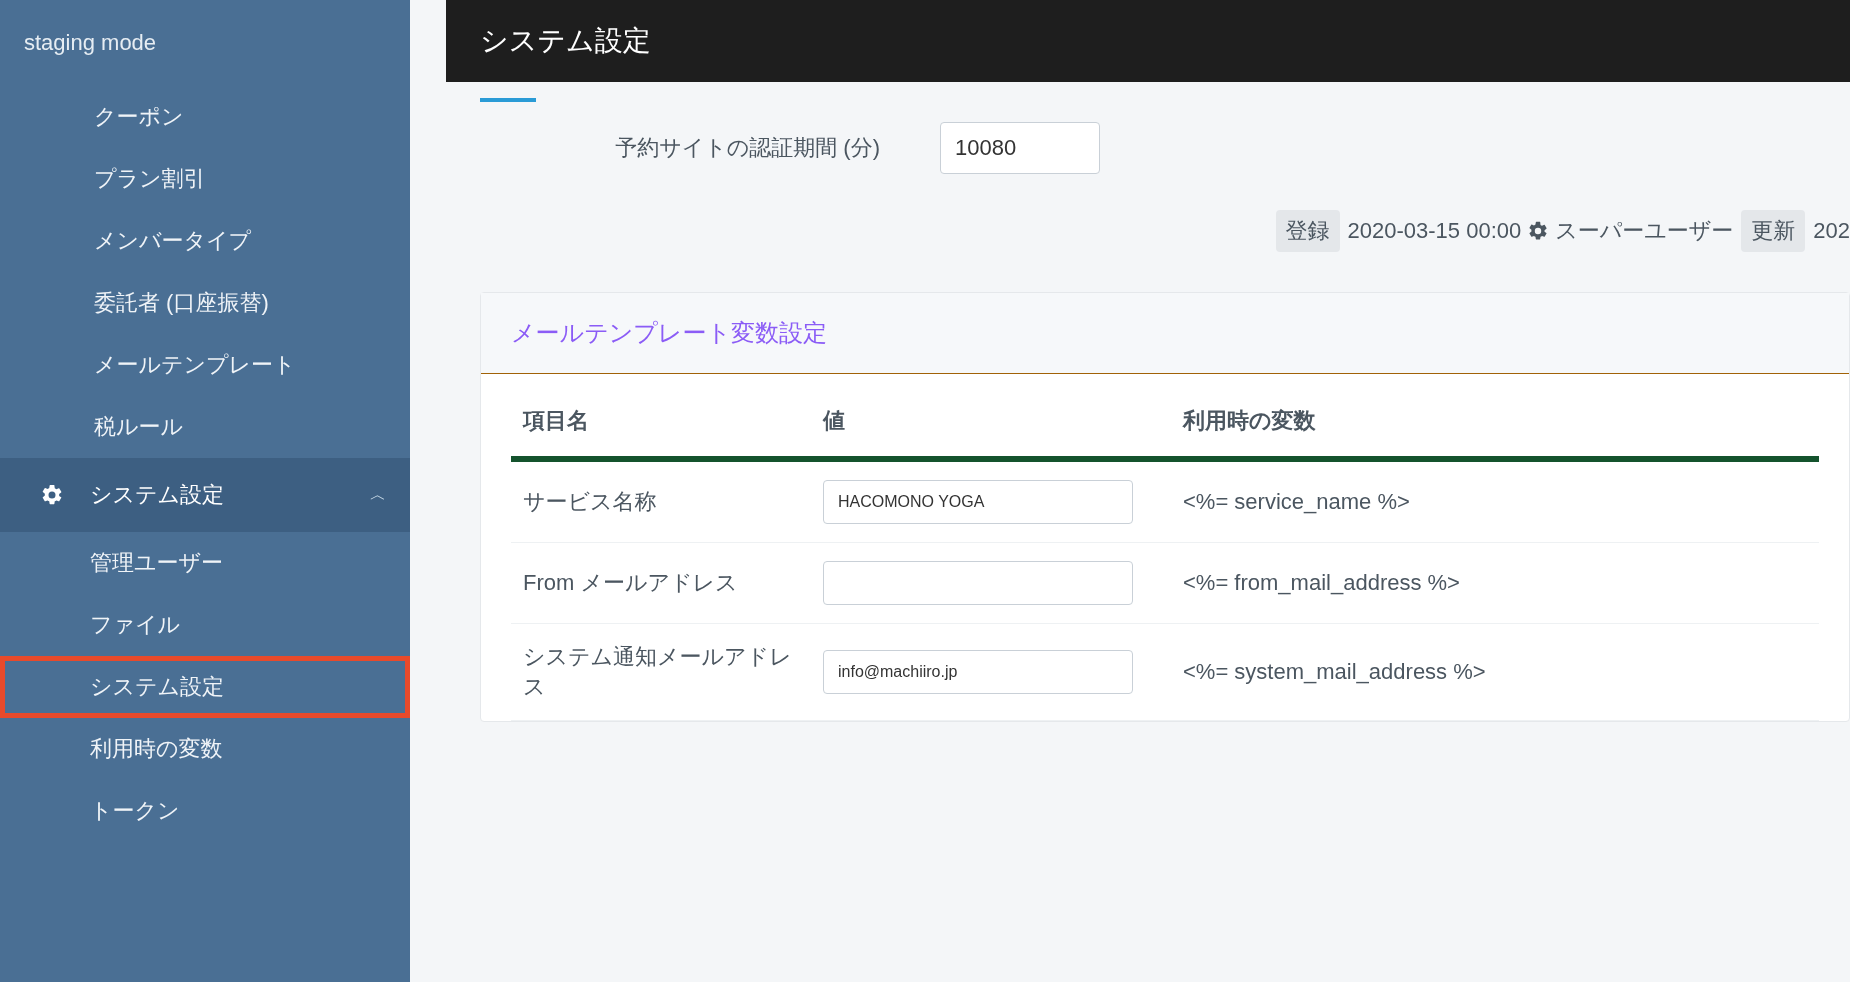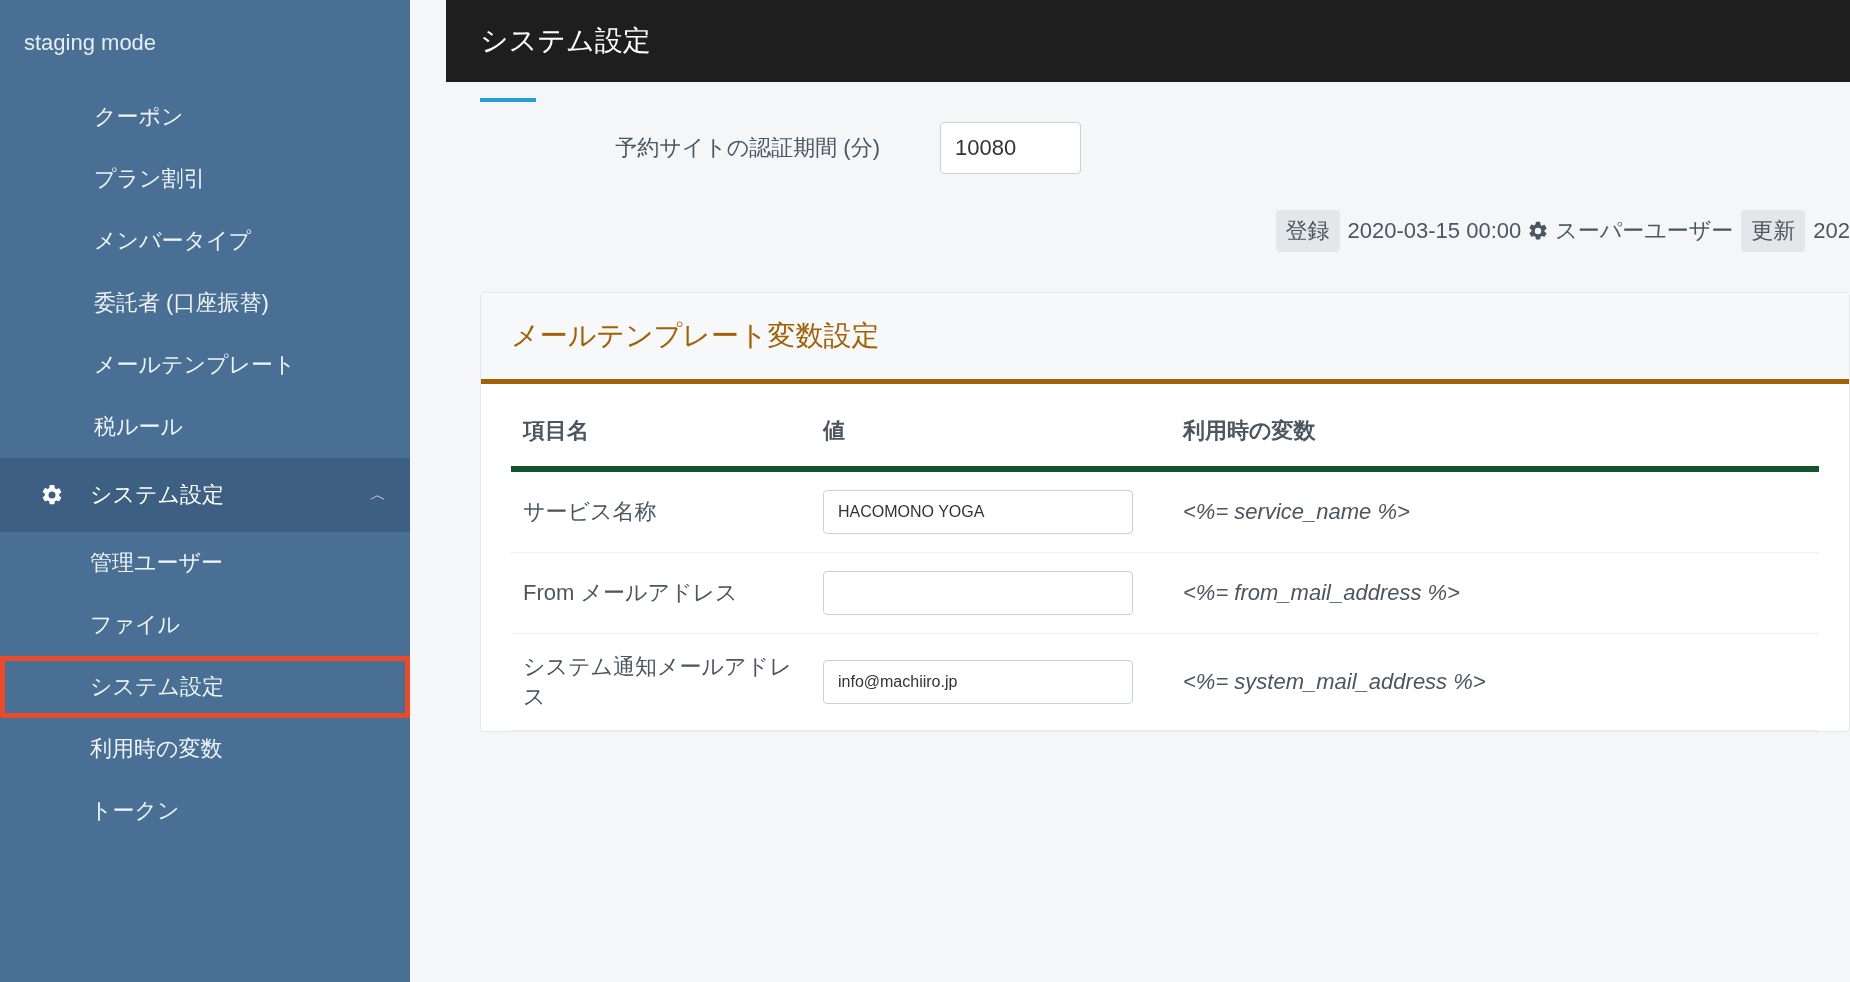--- a/index.html
+++ b/index.html
@@ -65,36 +65,36 @@
     }
     .progressline { height: 4px; background: #2a9bd6; width: 56px; margin-bottom: 8px; }
     .form-row { display: flex; align-items: center; padding: 12px 0; }
     .form-row .lbl { width: 460px; text-align: right; padding-right: 60px; font-size: 22px; color: #4b5660; }
     .form-row input {
       font-size: 22px;
       padding: 12px 14px;
       border: 1px solid #c9d0d7;
       border-radius: 4px;
       color: #333;
-      width: 141px;
+      width: 160px;
     }
     .audit { margin: 24px 0 40px 0; display: flex; align-items: center; justify-content: flex-end; font-size: 22px; color: #4b5660; }
     .badge { background: #e4e7ea; color: #4b5660; padding: 6px 10px; border-radius: 4px; margin: 0 8px; font-size: 22px; }
     .audit .gearicon { display: inline-flex; margin: 0 6px; }
     .card {
       background: #fff;
       border: 1px solid #e5e8eb;
       border-radius: 4px;
     }
     .card-head {
       background: #f6f8fa;
       padding: 24px 30px;
-      font-size: 28px;
-      color: #a16207;
-      border-bottom: 5px solid #a16207;
+      font-size: 24px;
+      color: #8b5cf6;
+      border-bottom: 1px solid #a16207;
     }
     .card-body { padding: 10px 30px 0 30px; }
     .tbl { width: 100%; border-collapse: collapse; }
     .tbl th {
       text-align: left;
       font-weight: 600;
       color: #4b5660;
       font-size: 22px;
       padding: 22px 12px 20px 12px;
       border-bottom: 6px solid #14532d;
@@ -107,21 +107,21 @@
       vertical-align: middle;
     }
     .tbl td input {
       font-size: 16px;
       padding: 12px 14px;
       border: 1px solid #c9d0d7;
       border-radius: 4px;
       width: 310px;
       color: #333;
     }
-    .varexp { white-space: nowrap; font-style: italic; }
+    .varexp { white-space: nowrap; }
     .col1 { width: 300px; }
     .col2 { width: 360px; }
     svg.gear-sm { width: 22px; height: 22px; fill: #4b5660; }
     svg.gear-wt { width: 24px; height: 24px; fill: #fff; }
   </style>
 </head>
 <body>
 
 <div class="app">
   <aside class="sidebar">

